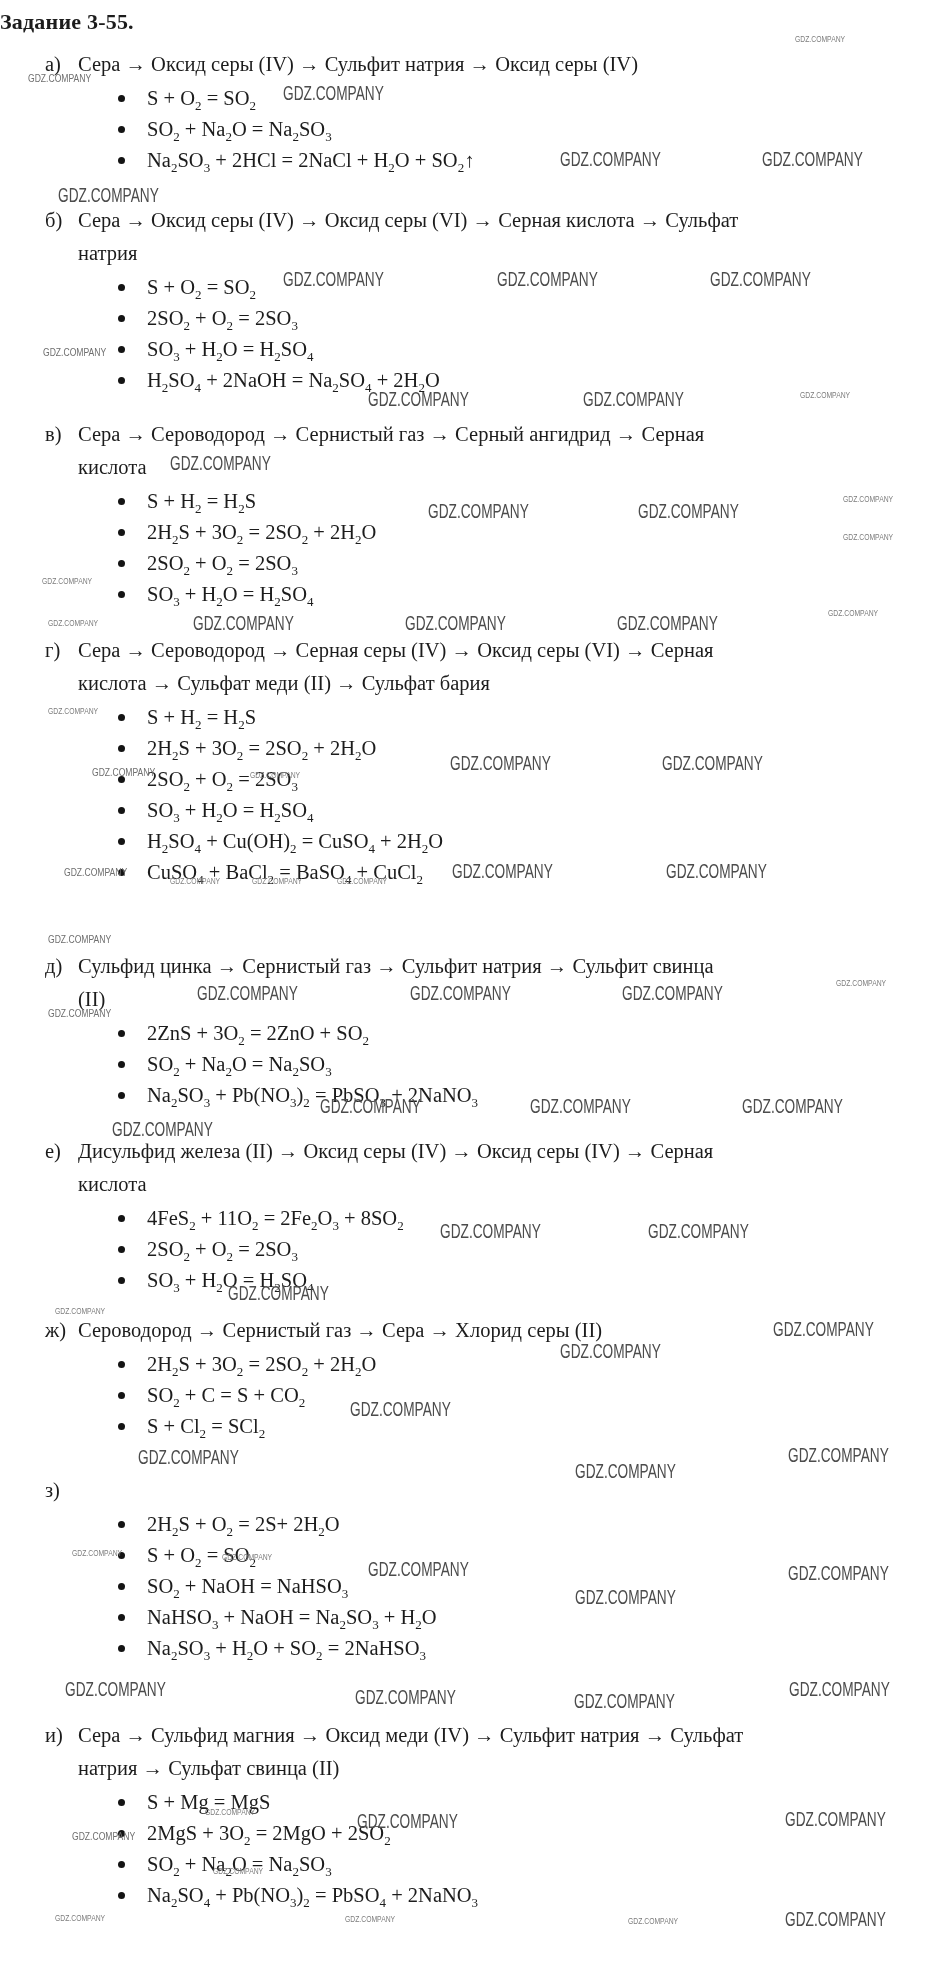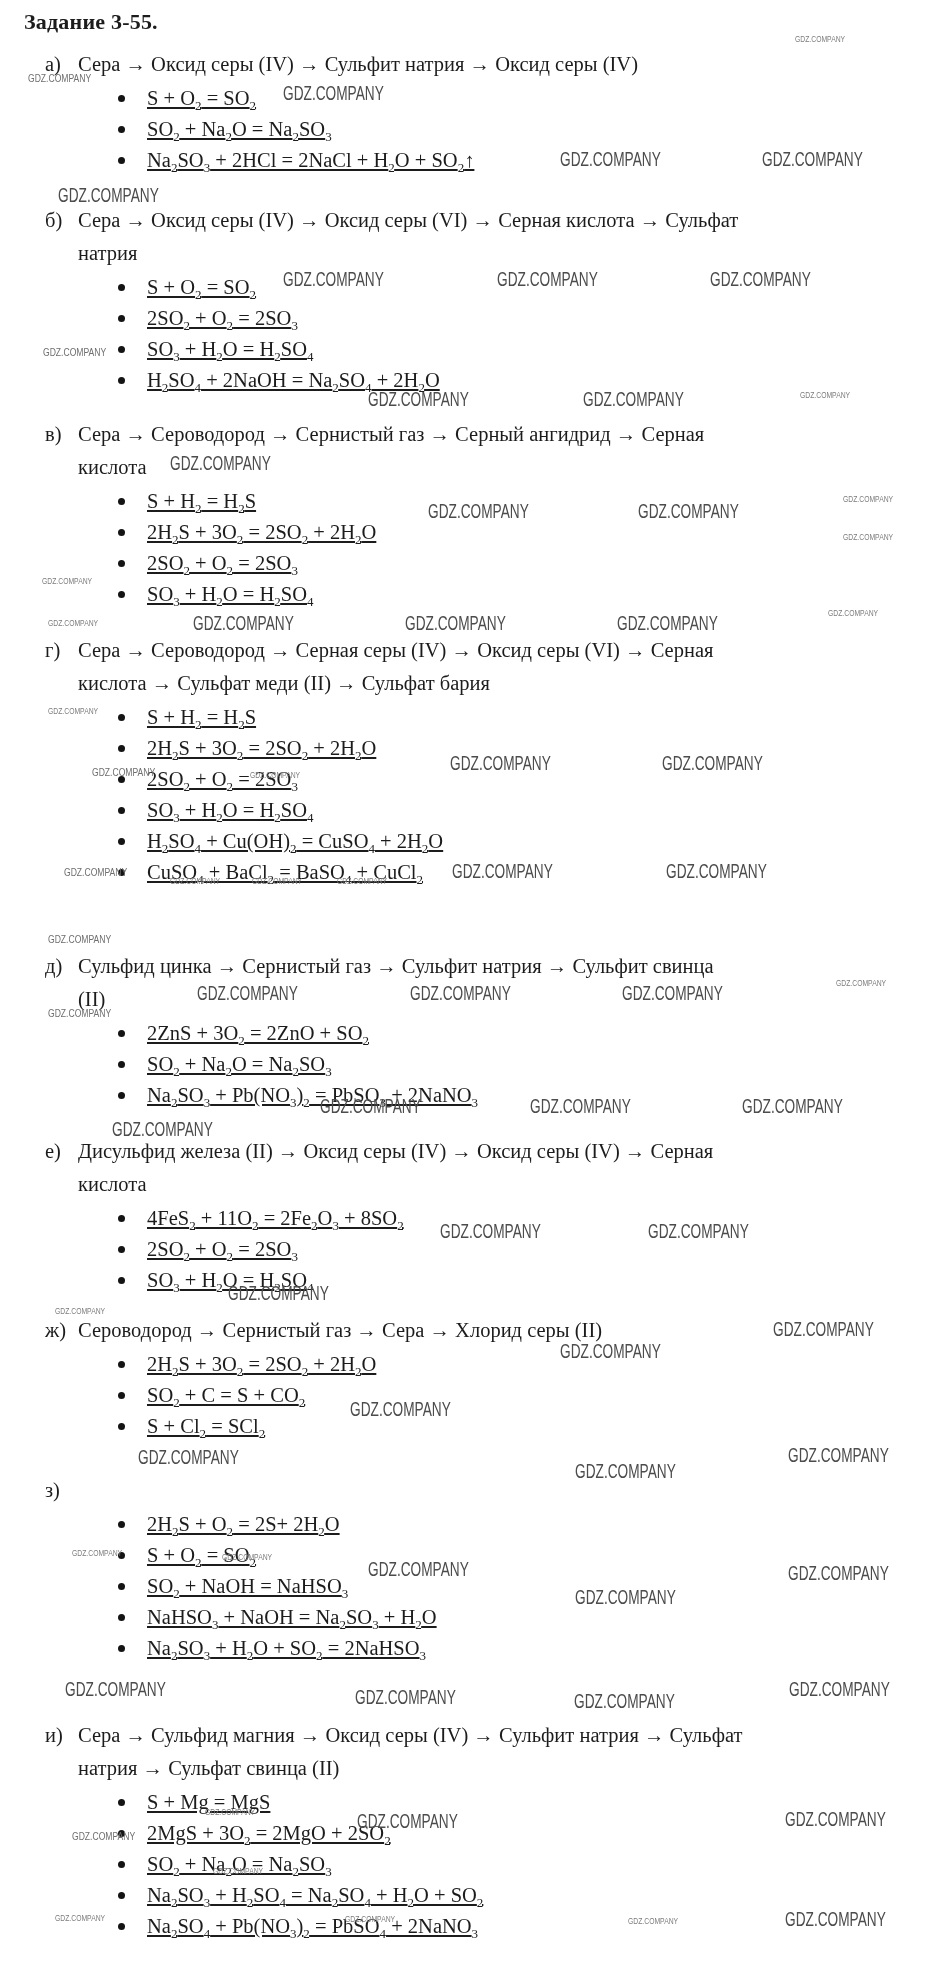--- a/index.html
+++ b/index.html
@@ -7,21 +7,21 @@
     position: relative;
     width: 931px;
     height: 1974px;
     overflow: hidden;
     background: #ffffff;
     font-family: "Liberation Serif", "DejaVu Serif", serif;
     color: #1c1c1c;
   }
   .title {
     padding-top: 8px;
-    margin-left: 24px;
+    margin-left: 0;
     font-size: 22px;
     font-weight: bold;
     line-height: 28px;
     letter-spacing: 0.2px;
   }
   .section { margin-left: 45px; margin-right: 18px; position: relative; }
   
   .section.s1 { margin-top: 12px; }
   .section.s2 { margin-top: 28px; }
   .section.s3 { margin-top: 22px; }
@@ -44,21 +44,20 @@
     list-style: none;
     margin: 2px 0 0 0;
     padding: 0 0 0 73px;
   }
   ul.equations li {
     height: 31px;
     display: flex;
     align-items: center;
     font-size: 20.5px;
     white-space: nowrap;
-    text-decoration: underline;
   }
   .bullet {
     flex: none;
     width: 7px;
     height: 7px;
     border-radius: 50%;
     background: #141414;
     margin-right: 22px;
   }
   .formula sub {
@@ -291,40 +290,36 @@
           <li>
             <span class="bullet"></span>
             <span class="formula">Na<sub>2</sub>SO<sub>3</sub> + H<sub>2</sub>O + SO<sub>2</sub> = 2NaHSO<sub>3</sub></span>
           </li>
         </ul>
       </div>
       <div class="section s9">
         <div class="head">
           <span class="sec-label">и)</span>
           <div class="chain">
-            <div class="chain-line">Сера → Сульфид магния → Оксид серы (IV) → Сульфит натрия → Сульфат</div>
+            <div class="chain-line">Сера → Сульфид магния → Оксид меди (IV) → Сульфит натрия → Сульфат</div>
             <div class="chain-line">натрия → Сульфат свинца (II)</div>
           </div>
         </div>
         <ul class="equations">
           <li>
             <span class="bullet"></span>
             <span class="formula">S + Mg = MgS</span>
           </li>
           <li>
             <span class="bullet"></span>
             <span class="formula">2MgS + 3O<sub>2</sub> = 2MgO + 2SO<sub>2</sub></span>
           </li>
           <li>
             <span class="bullet"></span>
             <span class="formula">SO<sub>2</sub> + Na<sub>2</sub>O = Na<sub>2</sub>SO<sub>3</sub></span>
-          </li>
-          <li>
-            <span class="bullet"></span>
-            <span class="formula">Na<sub>2</sub>SO<sub>3</sub> + H<sub>2</sub>SO<sub>4</sub> = Na<sub>2</sub>SO<sub>4</sub> + H<sub>2</sub>O + SO<sub>2</sub></span>
           </li>
           <li>
             <span class="bullet"></span>
             <span class="formula">Na<sub>2</sub>SO<sub>4</sub> + Pb(NO<sub>3</sub>)<sub>2</sub> = PbSO<sub>4</sub> + 2NaNO<sub>3</sub></span>
           </li>
         </ul>
       </div>
     </div>
   <div class="wm-layer" id="wm-layer">
       <span class="wm t" style="left: 795px; top: 34px;">GDZ.COMPANY</span>

